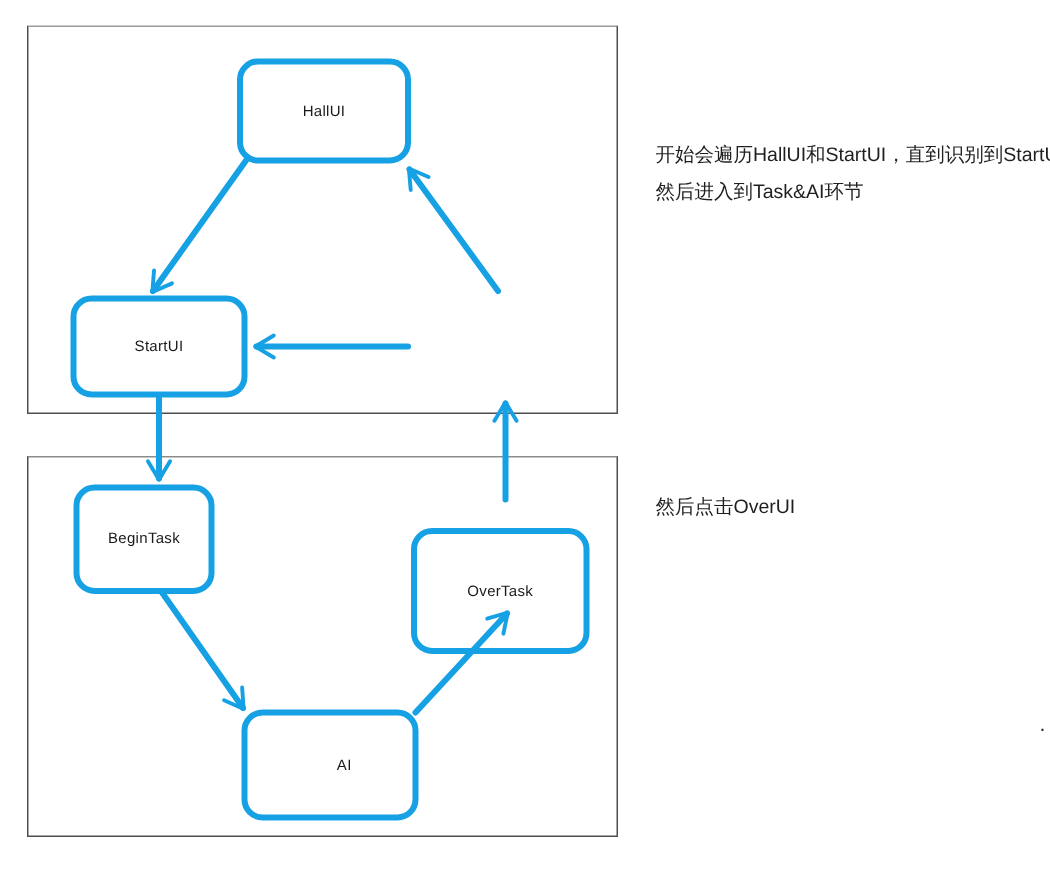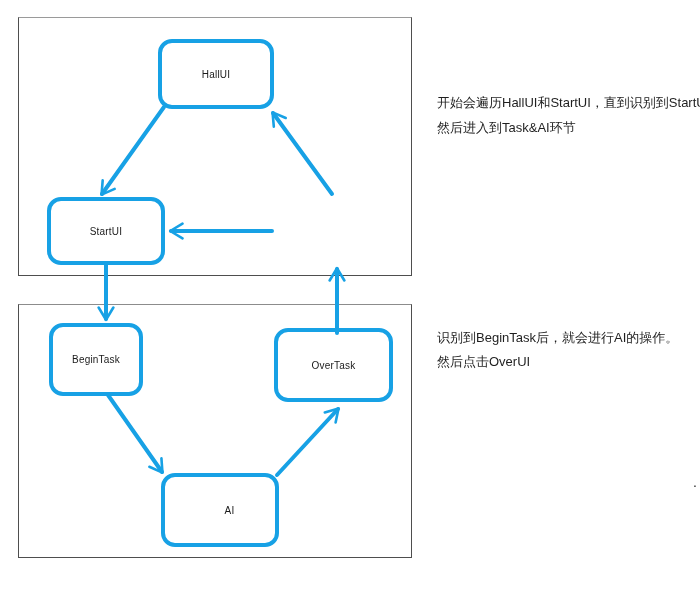--- a/index.html
+++ b/index.html
@@ -14,21 +14,21 @@
   .frame.bottom{left:18px;top:304px;width:394px;height:254px;border-top-color:#8c8c8c;}
   .node{
     position:absolute;background:#ffffff;border:4px solid #17a1e5;border-radius:14px;
     box-sizing:border-box;display:flex;align-items:center;justify-content:center;
     font-size:10px;color:#1a1a1a;z-index:2;letter-spacing:0.2px;
   }
   .node.hallui   {left:158px;top:39px; width:116px;height:70px;}
   .node.startui  {left:47px; top:197px;width:118px;height:68px;}
   .node.overui   {left:272px;top:194px;width:120px;height:72px;}
   .node.begintask{left:49px; top:323px;width:94px;height:73px;}
-  .node.overtask {left:274px;top:328px;width:119px;height:74px;}
+  .node.overtask {left:274px;top:352px;width:119px;height:84px;}
   .node.ai       {left:161px;top:473px;width:118px;height:74px;padding-left:19px;}
   svg.wires{position:absolute;left:0;top:0;z-index:5;pointer-events:none;}
   svg.wires line{stroke:#17a1e5;stroke-width:4;stroke-linecap:round;}
   .note{
     position:absolute;color:#1f1f1f;font-size:13px;z-index:4;white-space:nowrap;
   }
   .note.top{left:437px;top:90px;line-height:25px;}
   .note.bottom{left:437px;top:326px;line-height:24px;}
   .stray-dot{
     position:absolute;left:693px;top:474px;font-size:14px;color:#2a2a2a;z-index:4;
@@ -62,19 +62,18 @@
     <line x1="108" y1="395" x2="162" y2="472" marker-end="url(#arrow)"></line>
     <line x1="277" y1="475" x2="338" y2="409" marker-end="url(#arrow)"></line>
   </svg>
 
   <div class="note top">
     <div>开始会遍历HallUI和StartUI，直到识别到StartUI，</div>
     <div>然后进入到Task&amp;AI环节</div>
   </div>
 
   <div class="note bottom">
-    <div>识别到BeginTask后，就会进行AI的操作。</div>
     <div>然后点击OverUI</div>
   </div>
 
   <div class="stray-dot">.</div>
 
 </div>
 
 </body></html>

